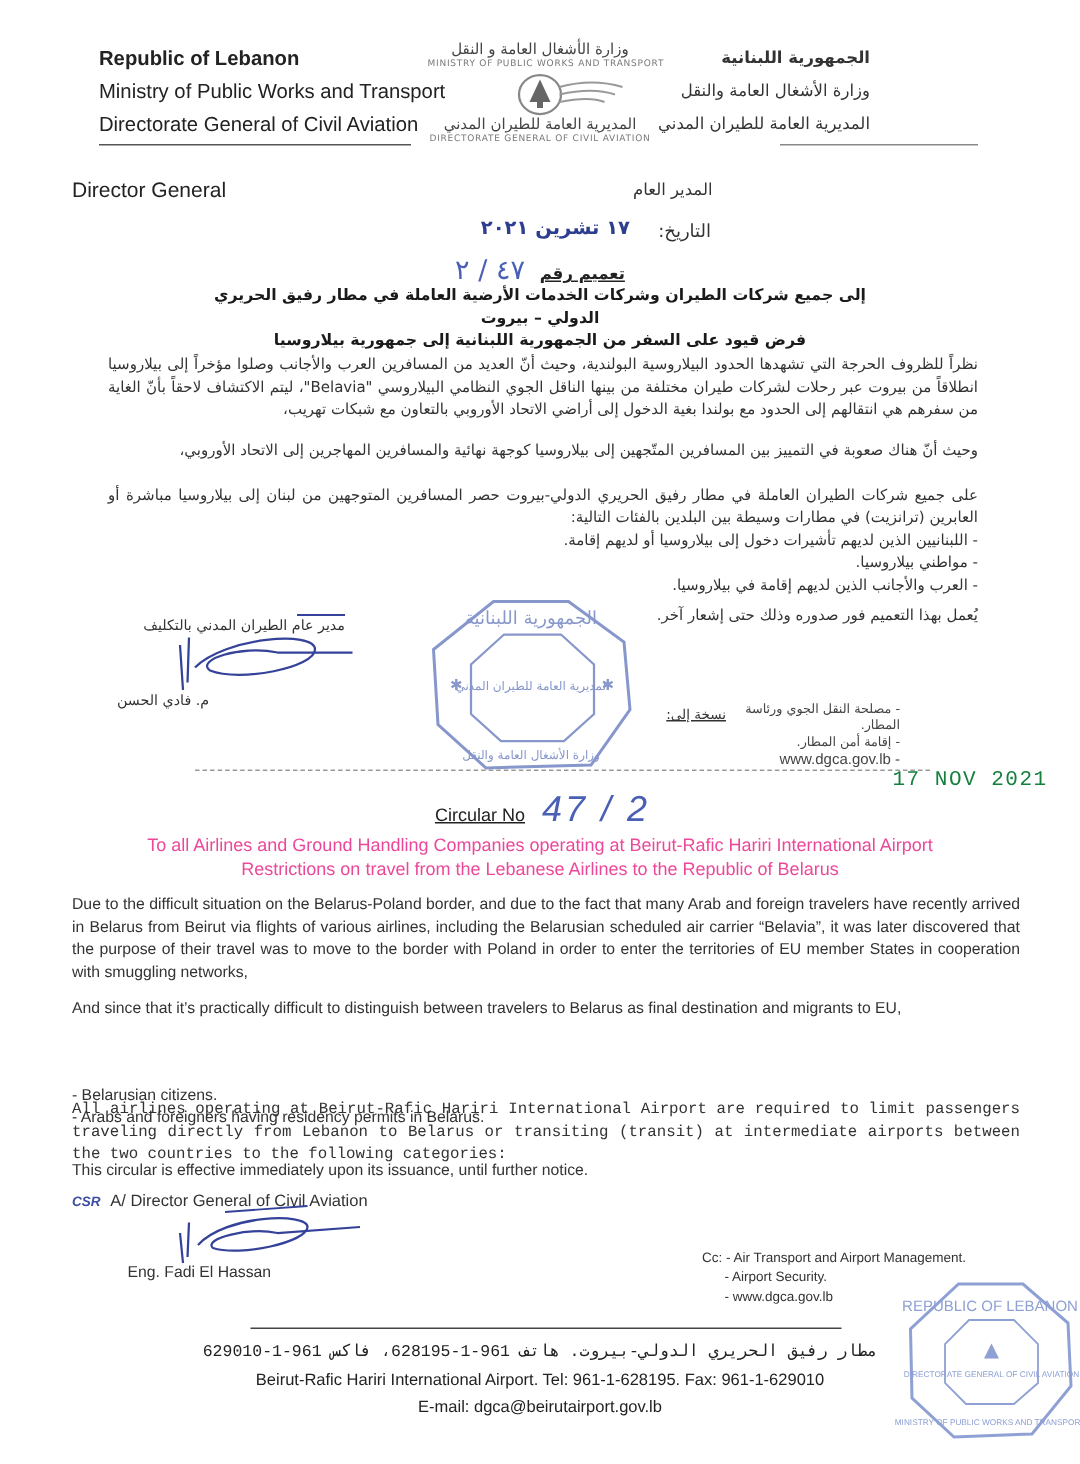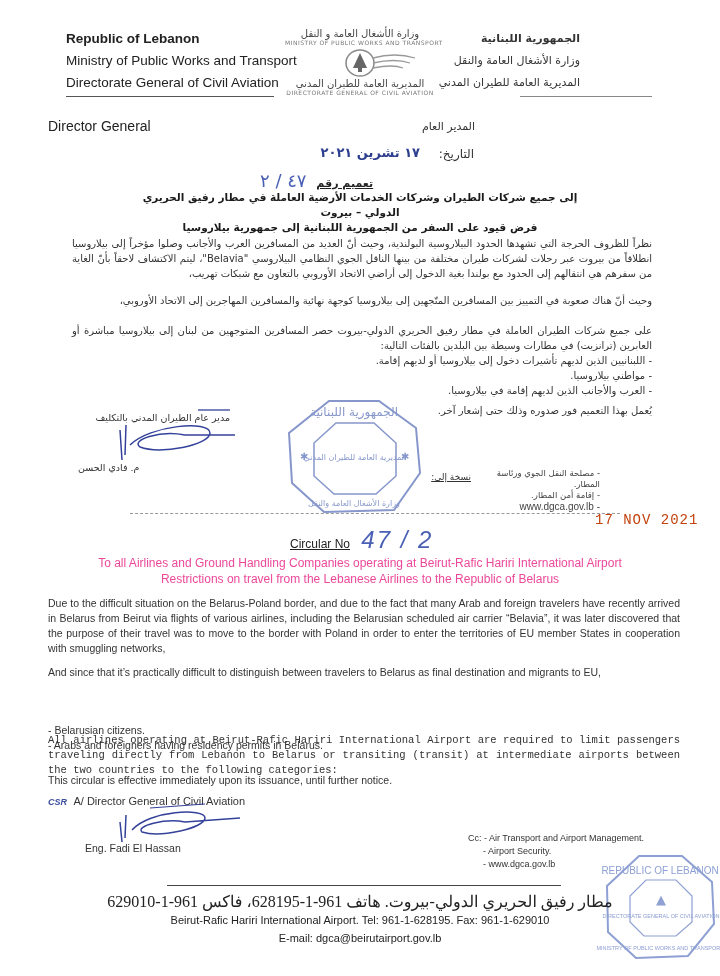--- a/index.html
+++ b/index.html
@@ -19,38 +19,38 @@
   .date-lbl { right:246px; top:147px; font-size:12px; color:#333; }
   .date-val { right:300px; top:145px; font-size:13px; color:#2d3e8f; font-weight:bold; }
   .circ-ar { left:260px; top:170px; font-size:12px; color:#222; }
   .circ-ar .lbl { text-decoration:underline; font-weight:bold; font-size:11px; }
   .circ-ar .hand { color:#4a60b5; font-size:18px; margin-right:6px; }
   .title-ar { left:140px; width:440px; top:190px; text-align:center; font-size:10.5px; font-weight:bold; line-height:15px; direction:rtl; }
   .para-ar { right:244px; width:430px; font-size:10px; line-height:15px; color:#333; direction:rtl; text-align:justify; }
   .ar-list { right:245px; width:480px; font-size:10px; line-height:15px; color:#333; direction:rtl; text-align:right; }
   .sig-ar { left:50px; top:412px; width:180px; font-size:9.5px; color:#333; direction:rtl; text-align:right; }
   .sig-name-ar { left:78px; top:462px; font-size:9.5px; color:#333; direction:rtl; }
-  .copy-lbl { right:249px; top:472px; font-size:9px; color:#333; text-decoration:underline; direction:rtl; }
+  .copy-lbl { right:236px; top:472px; font-size:9px; color:#333; text-decoration:underline; direction:rtl; }
   .copy-list { left:490px; top:468px; width:110px; font-size:8.5px; color:#444; line-height:11px; direction:rtl; text-align:right; }
   .copy-list .url { font-family:"Liberation Sans", sans-serif; font-size:10px; direction:ltr; text-align:right; }
   .dash { left:130px; width:490px; top:513px; border-top:1px dashed #999; }
-  .stamp-date { left:595px; top:512px; font-size:14px; color:#c2410c; letter-spacing:1px; font-family:"Liberation Mono", monospace; }
+  .stamp-date { left:595px; top:512px; font-size:14px; color:#15803d; letter-spacing:1px; font-family:"Liberation Mono", monospace; }
   .circ-en { left:290px; top:526px; font-size:12px; color:#222; }
   .circ-en .lbl { text-decoration:underline; }
   .circ-en .hand { font-size:24px; color:#4a60b5; font-style:italic; margin-left:8px; letter-spacing:2px; }
   .title-en { left:40px; width:640px; top:555px; text-align:center; font-size:12px; line-height:16px; color:#ec4899; }
   .body-en { left:48px; width:632px; font-size:10.5px; line-height:15px; color:#333; text-align:justify; }
   .list-en { left:48px; width:632px; font-size:10.5px; line-height:15px; color:#333; }
   .sig-en { left:48px; top:795px; font-size:11px; color:#333; }
   .sig-en .csr { color:#3d4fa0; font-style:italic; font-size:9px; margin-right:4px; font-weight:bold; }
   .sig-name-en { left:85px; top:842px; font-size:10.5px; color:#333; }
   .cc-en { left:468px; top:832px; font-size:9px; line-height:13px; color:#333; }
   .foot-rule { left:167px; width:394px; top:885px; height:1px; background:#444; }
   .foot { left:100px; width:520px; top:893px; text-align:center; font-size:11px; line-height:18px; color:#222; font-family:"Liberation Sans", sans-serif; }
-  .foot .ar-line { direction:rtl; font-family:Liberation Serif, serif; font-size:16px; }
+  .foot .ar-line { direction:rtl; font-family:Liberation Mono, monospace; font-size:11px; }
   svg { position:absolute; overflow:visible; }
 </style>
 </head>
 <body>
 
 <div class="abs hdr-en en">
   <div class="b">Republic of Lebanon</div>
   <div>Ministry of Public Works and Transport</div>
   <div>Directorate General of Civil Aviation</div>
 </div>
@@ -74,21 +74,21 @@
   <div>وزارة الأشغال العامة والنقل</div>
   <div>المديرية العامة للطيران المدني</div>
 </div>
 <div class="abs hdr-rule" style="left:520px; top:96px; width:132px; background:#888;"></div>
 
 <div class="abs dir-en en">Director General</div>
 <div class="abs dir-ar ar">المدير العام</div>
 <div class="abs date-lbl ar">التاريخ:</div>
 <div class="abs date-val ar">١٧ تشرين ٢٠٢١</div>
 
-<div class="abs circ-ar ar" style="direction:rtl; width:200px; text-align:left;">
+<div class="abs circ-ar ar" style="direction:rtl; width:200px; text-align:center;">
   <span class="lbl">تعميم رقم</span>
   <span class="hand">٤٧ / ٢</span>
 </div>
 <div class="abs title-ar">
   <div>إلى جميع شركات الطيران وشركات الخدمات الأرضية العاملة في مطار رفيق الحريري الدولي – بيروت</div>
   <div>فرض قيود على السفر من الجمهورية اللبنانية إلى جمهورية بيلاروسيا</div>
 </div>
 
 <div class="abs para-ar" style="left:72px; right:auto; width:580px; top:236px;">نظراً للظروف الحرجة التي تشهدها الحدود البيلاروسية البولندية، وحيث أنّ العديد من المسافرين العرب والأجانب وصلوا مؤخراً إلى بيلاروسيا انطلاقاً من بيروت عبر رحلات لشركات طيران مختلفة من بينها الناقل الجوي النظامي البيلاروسي "Belavia"، ليتم الاكتشاف لاحقاً بأنّ الغاية من سفرهم هي انتقالهم إلى الحدود مع بولندا بغية الدخول إلى أراضي الاتحاد الأوروبي بالتعاون مع شبكات تهريب،</div>
 <div class="abs para-ar" style="left:72px; right:auto; width:580px; top:293px;">وحيث أنّ هناك صعوبة في التمييز بين المسافرين المتّجهين إلى بيلاروسيا كوجهة نهائية والمسافرين المهاجرين إلى الاتحاد الأوروبي،</div>

